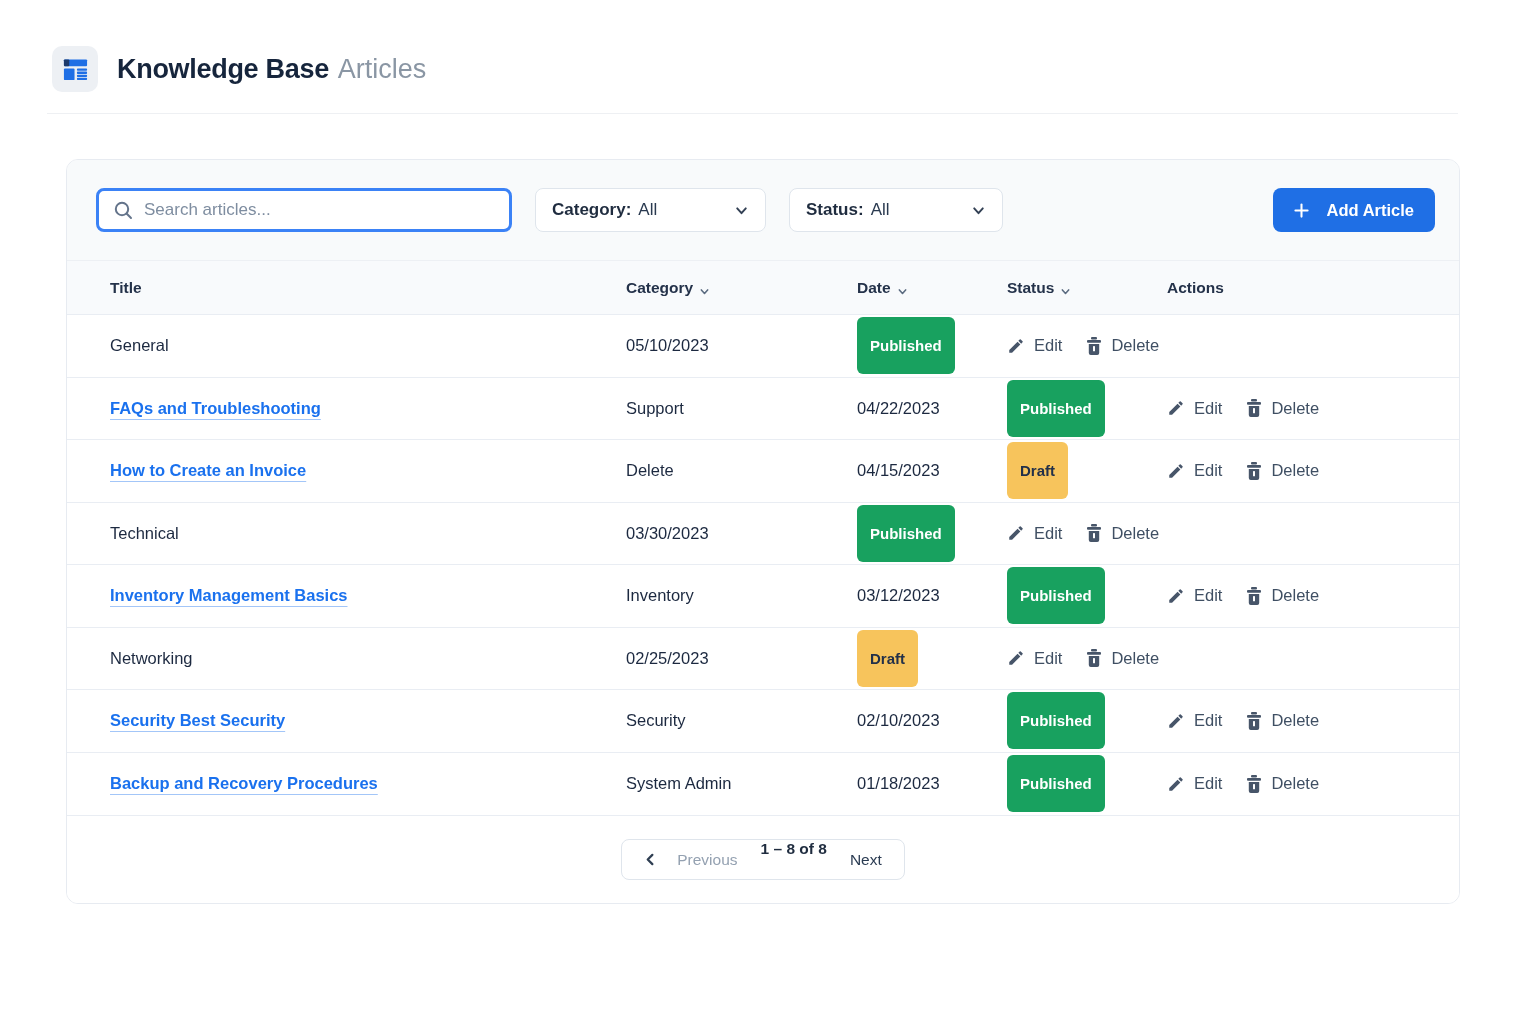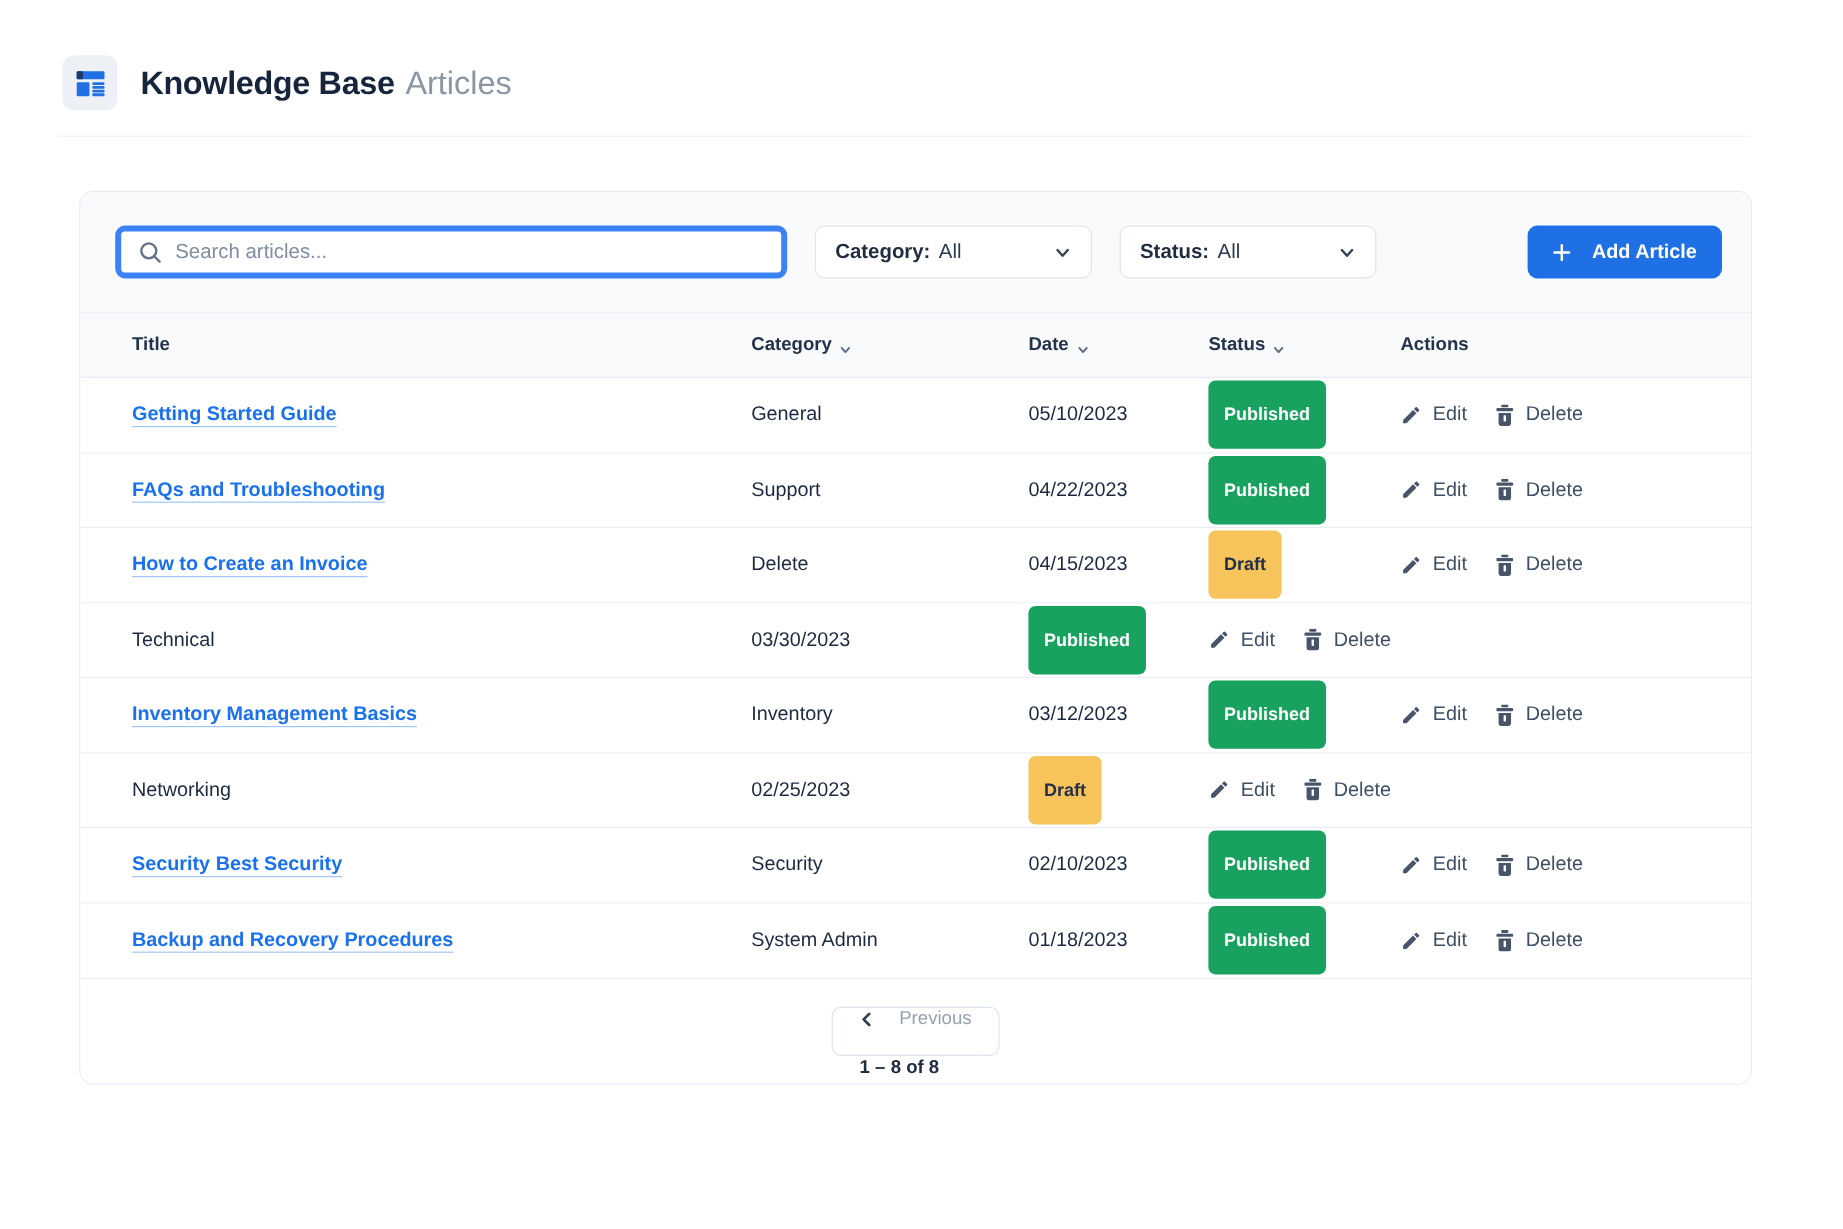--- a/index.html
+++ b/index.html
@@ -41,22 +41,22 @@
 
   
   .filter-bar {
     height: 101px; flex: 0 0 auto;
     background: var(--filter-bg, #f8fafb);
     border-bottom: 1px solid #edf0f4;
     display: flex; align-items: center;
     padding: 0 24px 0 29px; gap: 23px;
   }
   .search-box {
-    width: 560px; height: 44px;
-    background: #fff; border: 5px solid #3b82f6; border-radius: 8px;
+    width: 416px; height: 44px;
+    background: #fff; border: 3px solid #3b82f6; border-radius: 8px;
     display: flex; align-items: center; gap: 11px; padding: 0 14px;
   }
   .search-box input {
     border: none; outline: none; flex: 1;
     font-family: inherit; font-size: 17px; color: #1f2c3f; background: transparent;
   }
   .search-box input::placeholder { color: #7e8da0; }
   .dropdown {
     height: 44px; background: #fff;
     border: 1px solid #dfe5ec; border-radius: 8px;
@@ -128,21 +128,20 @@
     flex: 1;
     display: flex; align-items: center; justify-content: center;
     border-top: 1px solid var(--row-border, #e9edf3);
     background: #fff;
   }
   .pager {
     display: flex; gap: 23px;
     height: 41px; padding: 0 22px;
     border: 1px solid #dfe5ec; border-radius: 8px; background: #fff;
     font-size: 15.5px;
-    flex-direction: column;
   }
   .pager-prev {
     display: flex; align-items: center; gap: 20px;
     background: none; border: none; padding: 0; cursor: pointer;
     font-family: inherit; font-size: 15.5px; color: #94a1b1;
   }
   .pager-range { font-weight: 700; color: #1f2c3f; }
   .pager-next {
     background: none; border: none; padding: 0; cursor: pointer;
     font-family: inherit; font-size: 15.5px; color: #2a3b52;
@@ -228,23 +227,20 @@
           <polyline points="3,5 7,9.5 11,5"></polyline>
         </svg>
     </div>
     <div class="th">
       <span>Actions</span>
     </div>
   </div>
 
   <div class="tbody" id="tbody">
     <div class="tr">
-      <div class="td td-title">
-        <a class="title-link">Getting Started Guide</a>
-      </div>
       <div class="td td-cat">General</div>
       <div class="td td-date">05/10/2023</div>
       <div class="td td-status">
         <span class="badge badge-published">Published</span>
       </div>
       <div class="td td-actions">
         <button class="action-btn">
           <svg width="18" height="18" viewBox="0 0 24 24" fill="#475569">
             <path d="M3 17.25V21h3.75L17.81 9.94l-3.75-3.75L3 17.25zM20.71 7.04a1 1 0 0 0 0-1.41l-2.34-2.34a1 1 0 0 0-1.41 0l-1.83 1.83 3.75 3.75 1.83-1.83z"></path>
           </svg>

